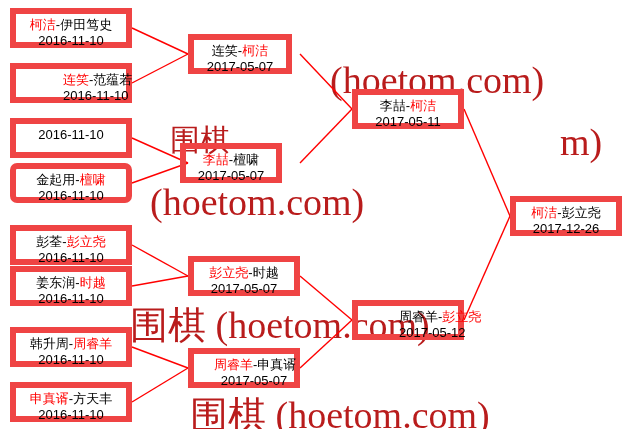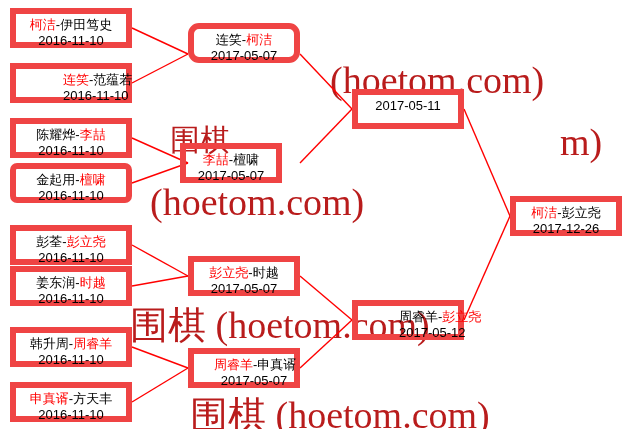--- a/index.html
+++ b/index.html
@@ -70,21 +70,20 @@
   <div id="nodes">
       <div class="node" style="left: 10px; top: 8px; width: 122px; height: 40px;">
         <span class="ln1"><span class="r">柯洁</span><span class="k">-</span><span class="k">伊田笃史</span></span>
         <span class="ln2">2016-11-10</span>
       </div>
       <div class="node" style="left: 10px; top: 63px; width: 122px; height: 40px; padding-left: 47px;">
         <span class="ln1"><span class="r">连笑</span><span class="k">-</span><span class="k">范蕴若</span></span>
         <span class="ln2">2016-11-10</span>
       </div>
       <div class="node" style="left: 10px; top: 118px; width: 122px; height: 40px;">
-        <span class="ln1"><span class="k">陈耀烨</span><span class="k">-</span><span class="r">李喆</span></span>
         <span class="ln2">2016-11-10</span>
       </div>
       <div class="node" style="left: 10px; top: 163px; width: 122px; height: 40px; border-radius: 7px;">
         <span class="ln1"><span class="k">金起用</span><span class="k">-</span><span class="r">檀啸</span></span>
         <span class="ln2">2016-11-10</span>
       </div>
       <div class="node" style="left: 10px; top: 225px; width: 122px; height: 40px;">
         <span class="ln1"><span class="k">彭荃</span><span class="k">-</span><span class="r">彭立尧</span></span>
         <span class="ln2">2016-11-10</span>
       </div>
@@ -93,37 +92,38 @@
         <span class="ln2">2016-11-10</span>
       </div>
       <div class="node" style="left: 10px; top: 327px; width: 122px; height: 40px;">
         <span class="ln1"><span class="k">韩升周</span><span class="k">-</span><span class="r">周睿羊</span></span>
         <span class="ln2">2016-11-10</span>
       </div>
       <div class="node" style="left: 10px; top: 382px; width: 122px; height: 40px;">
         <span class="ln1"><span class="r">申真谞</span><span class="k">-</span><span class="k">方天丰</span></span>
         <span class="ln2">2016-11-10</span>
       </div>
-      <div class="node" style="left: 188px; top: 23px; width: 112px; height: 40px; border-radius: 11px;">
+      <div class="node" style="left: 188px; top: 34px; width: 104px; height: 40px;">
         <span class="ln1"><span class="k">连笑</span><span class="k">-</span><span class="r">柯洁</span></span>
         <span class="ln2">2017-05-07</span>
       </div>
       <div class="node" style="left: 180px; top: 143px; width: 102px; height: 40px;">
         <span class="ln1"><span class="r">李喆</span><span class="k">-</span><span class="k">檀啸</span></span>
         <span class="ln2">2017-05-07</span>
       </div>
       <div class="node" style="left: 188px; top: 256px; width: 112px; height: 40px;">
         <span class="ln1"><span class="r">彭立尧</span><span class="k">-</span><span class="k">时越</span></span>
         <span class="ln2">2017-05-07</span>
       </div>
       <div class="node" style="left: 188px; top: 348px; width: 112px; height: 40px; padding-left: 20px;">
         <span class="ln1"><span class="r">周睿羊</span><span class="k">-</span><span class="k">申真谞</span></span>
         <span class="ln2">2017-05-07</span>
       </div>
       <div class="node" style="left: 352px; top: 89px; width: 112px; height: 40px;">
+        <span class="ln1"><span class="k">李喆</span><span class="k">-</span><span class="r">柯洁</span></span>
         <span class="ln2">2017-05-11</span>
       </div>
       <div class="node" style="left: 352px; top: 300px; width: 112px; height: 40px; padding-left: 41px;">
         <span class="ln1"><span class="k">周睿羊</span><span class="k">-</span><span class="r">彭立尧</span></span>
         <span class="ln2">2017-05-12</span>
       </div>
       <div class="node" style="left: 510px; top: 196px; width: 112px; height: 40px;">
         <span class="ln1"><span class="r">柯洁</span><span class="k">-</span><span class="k">彭立尧</span></span>
         <span class="ln2">2017-12-26</span>
       </div>

